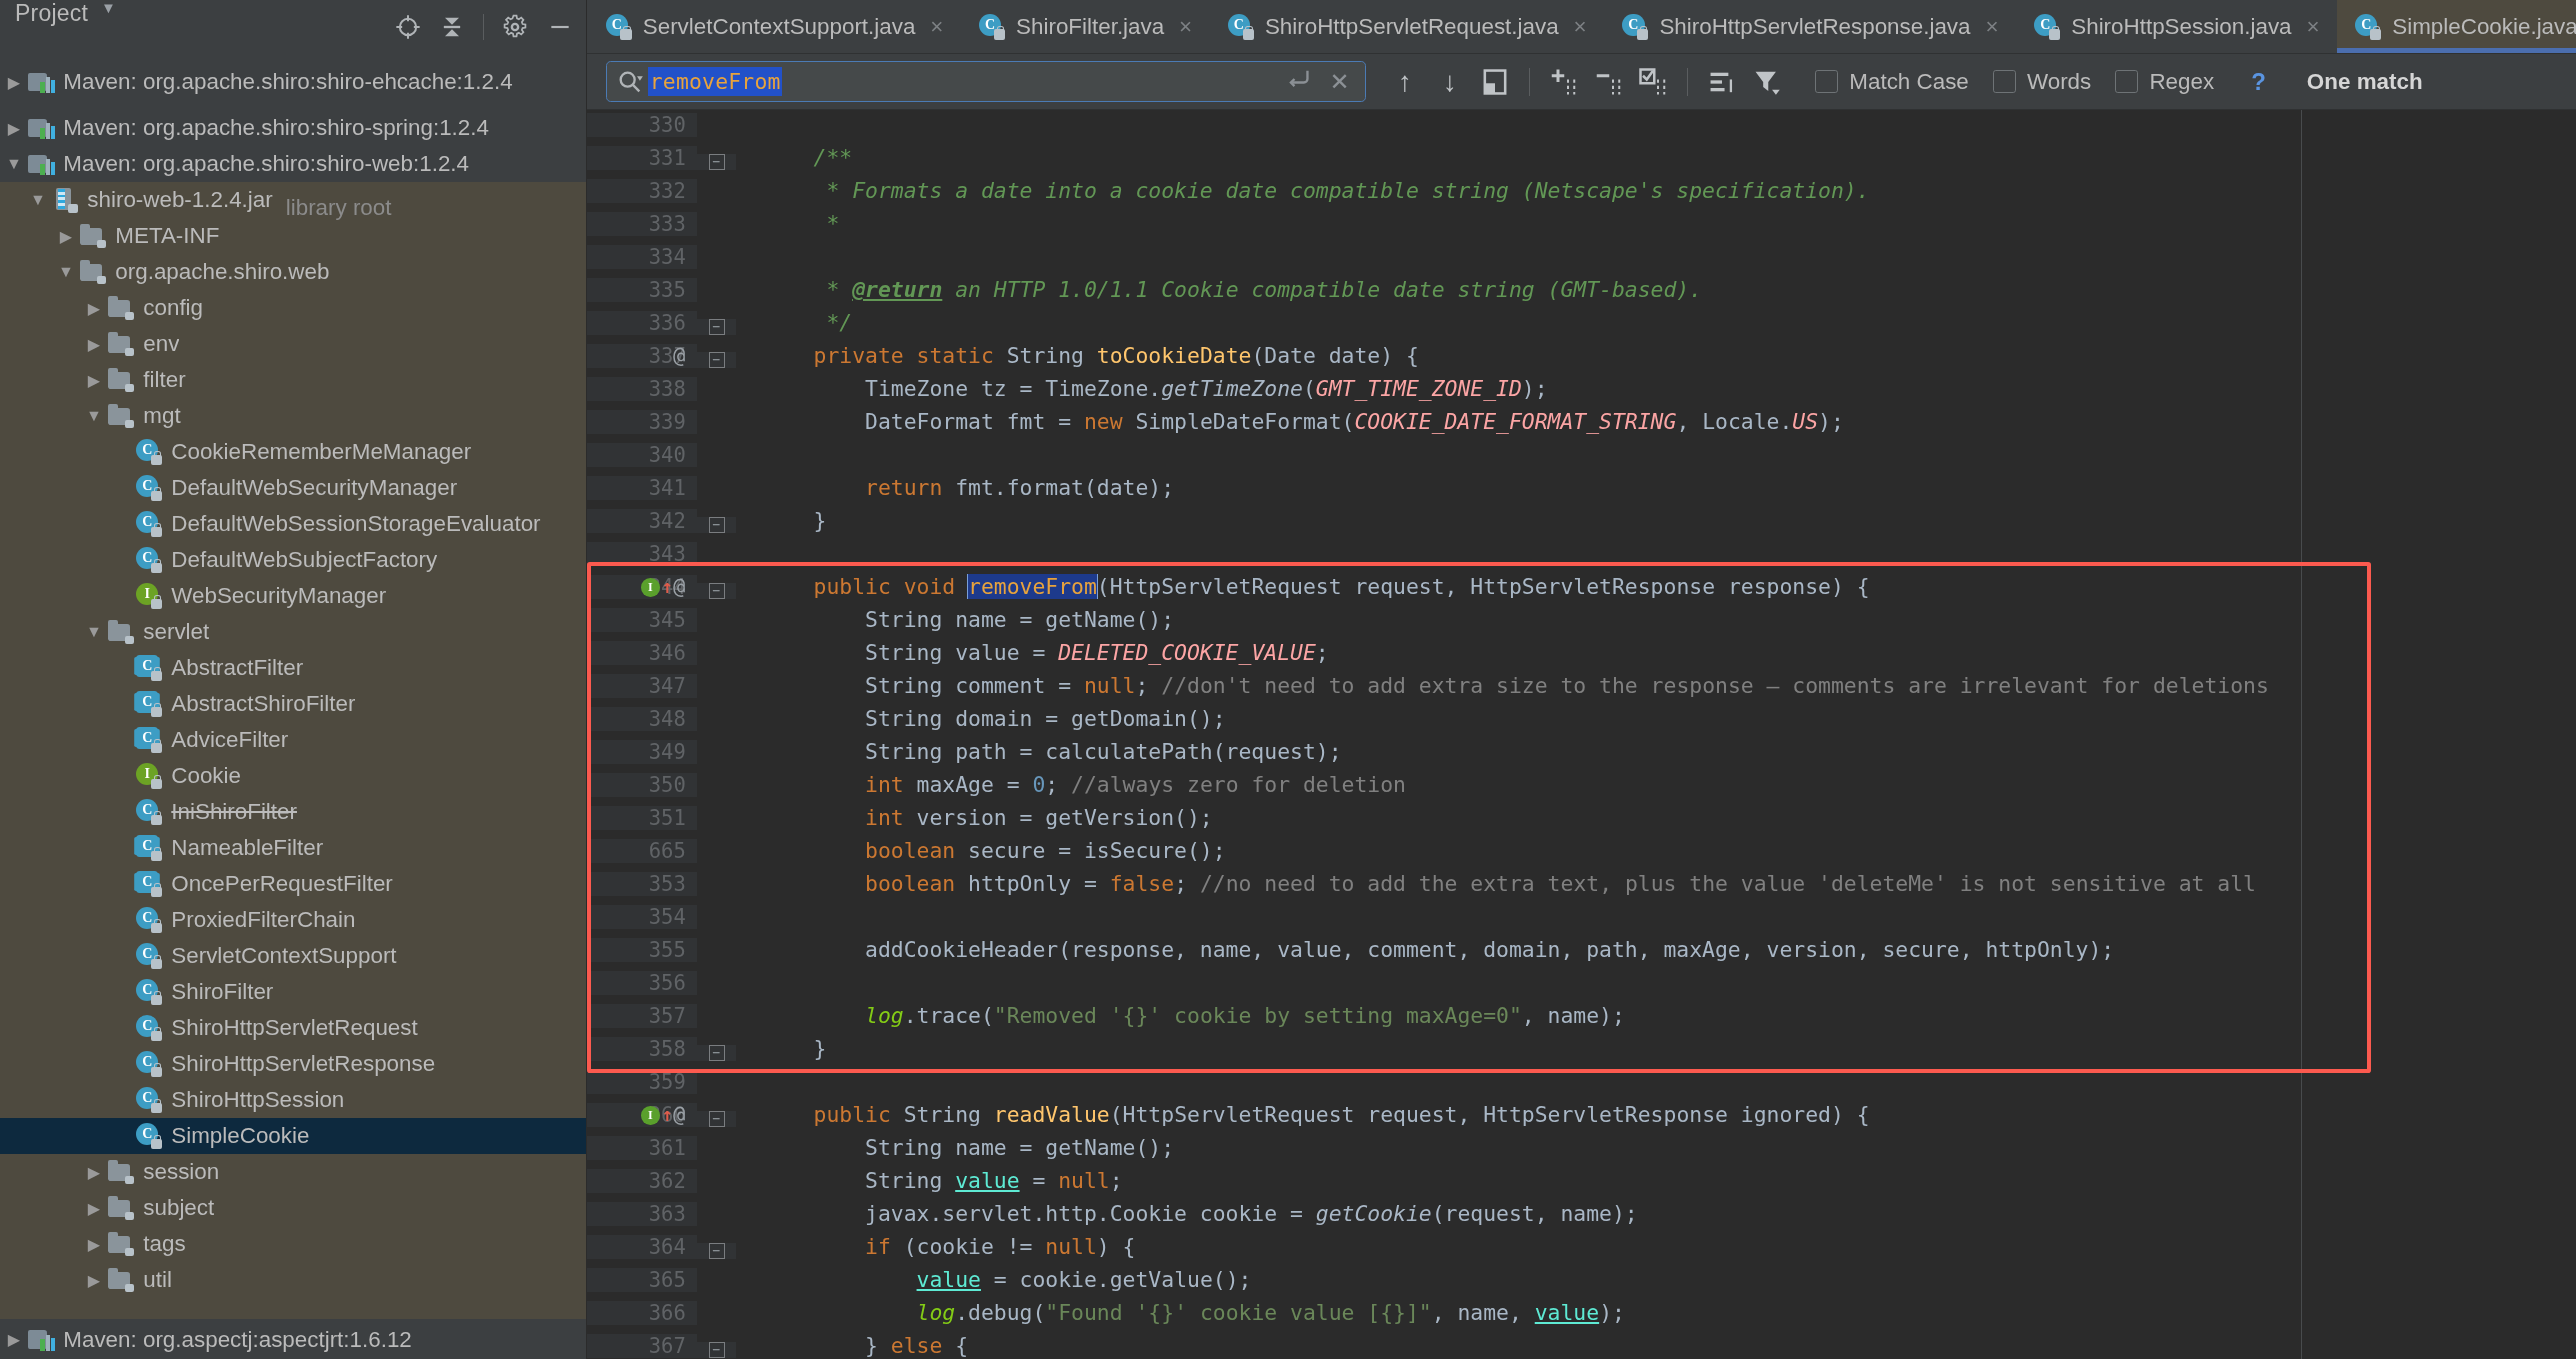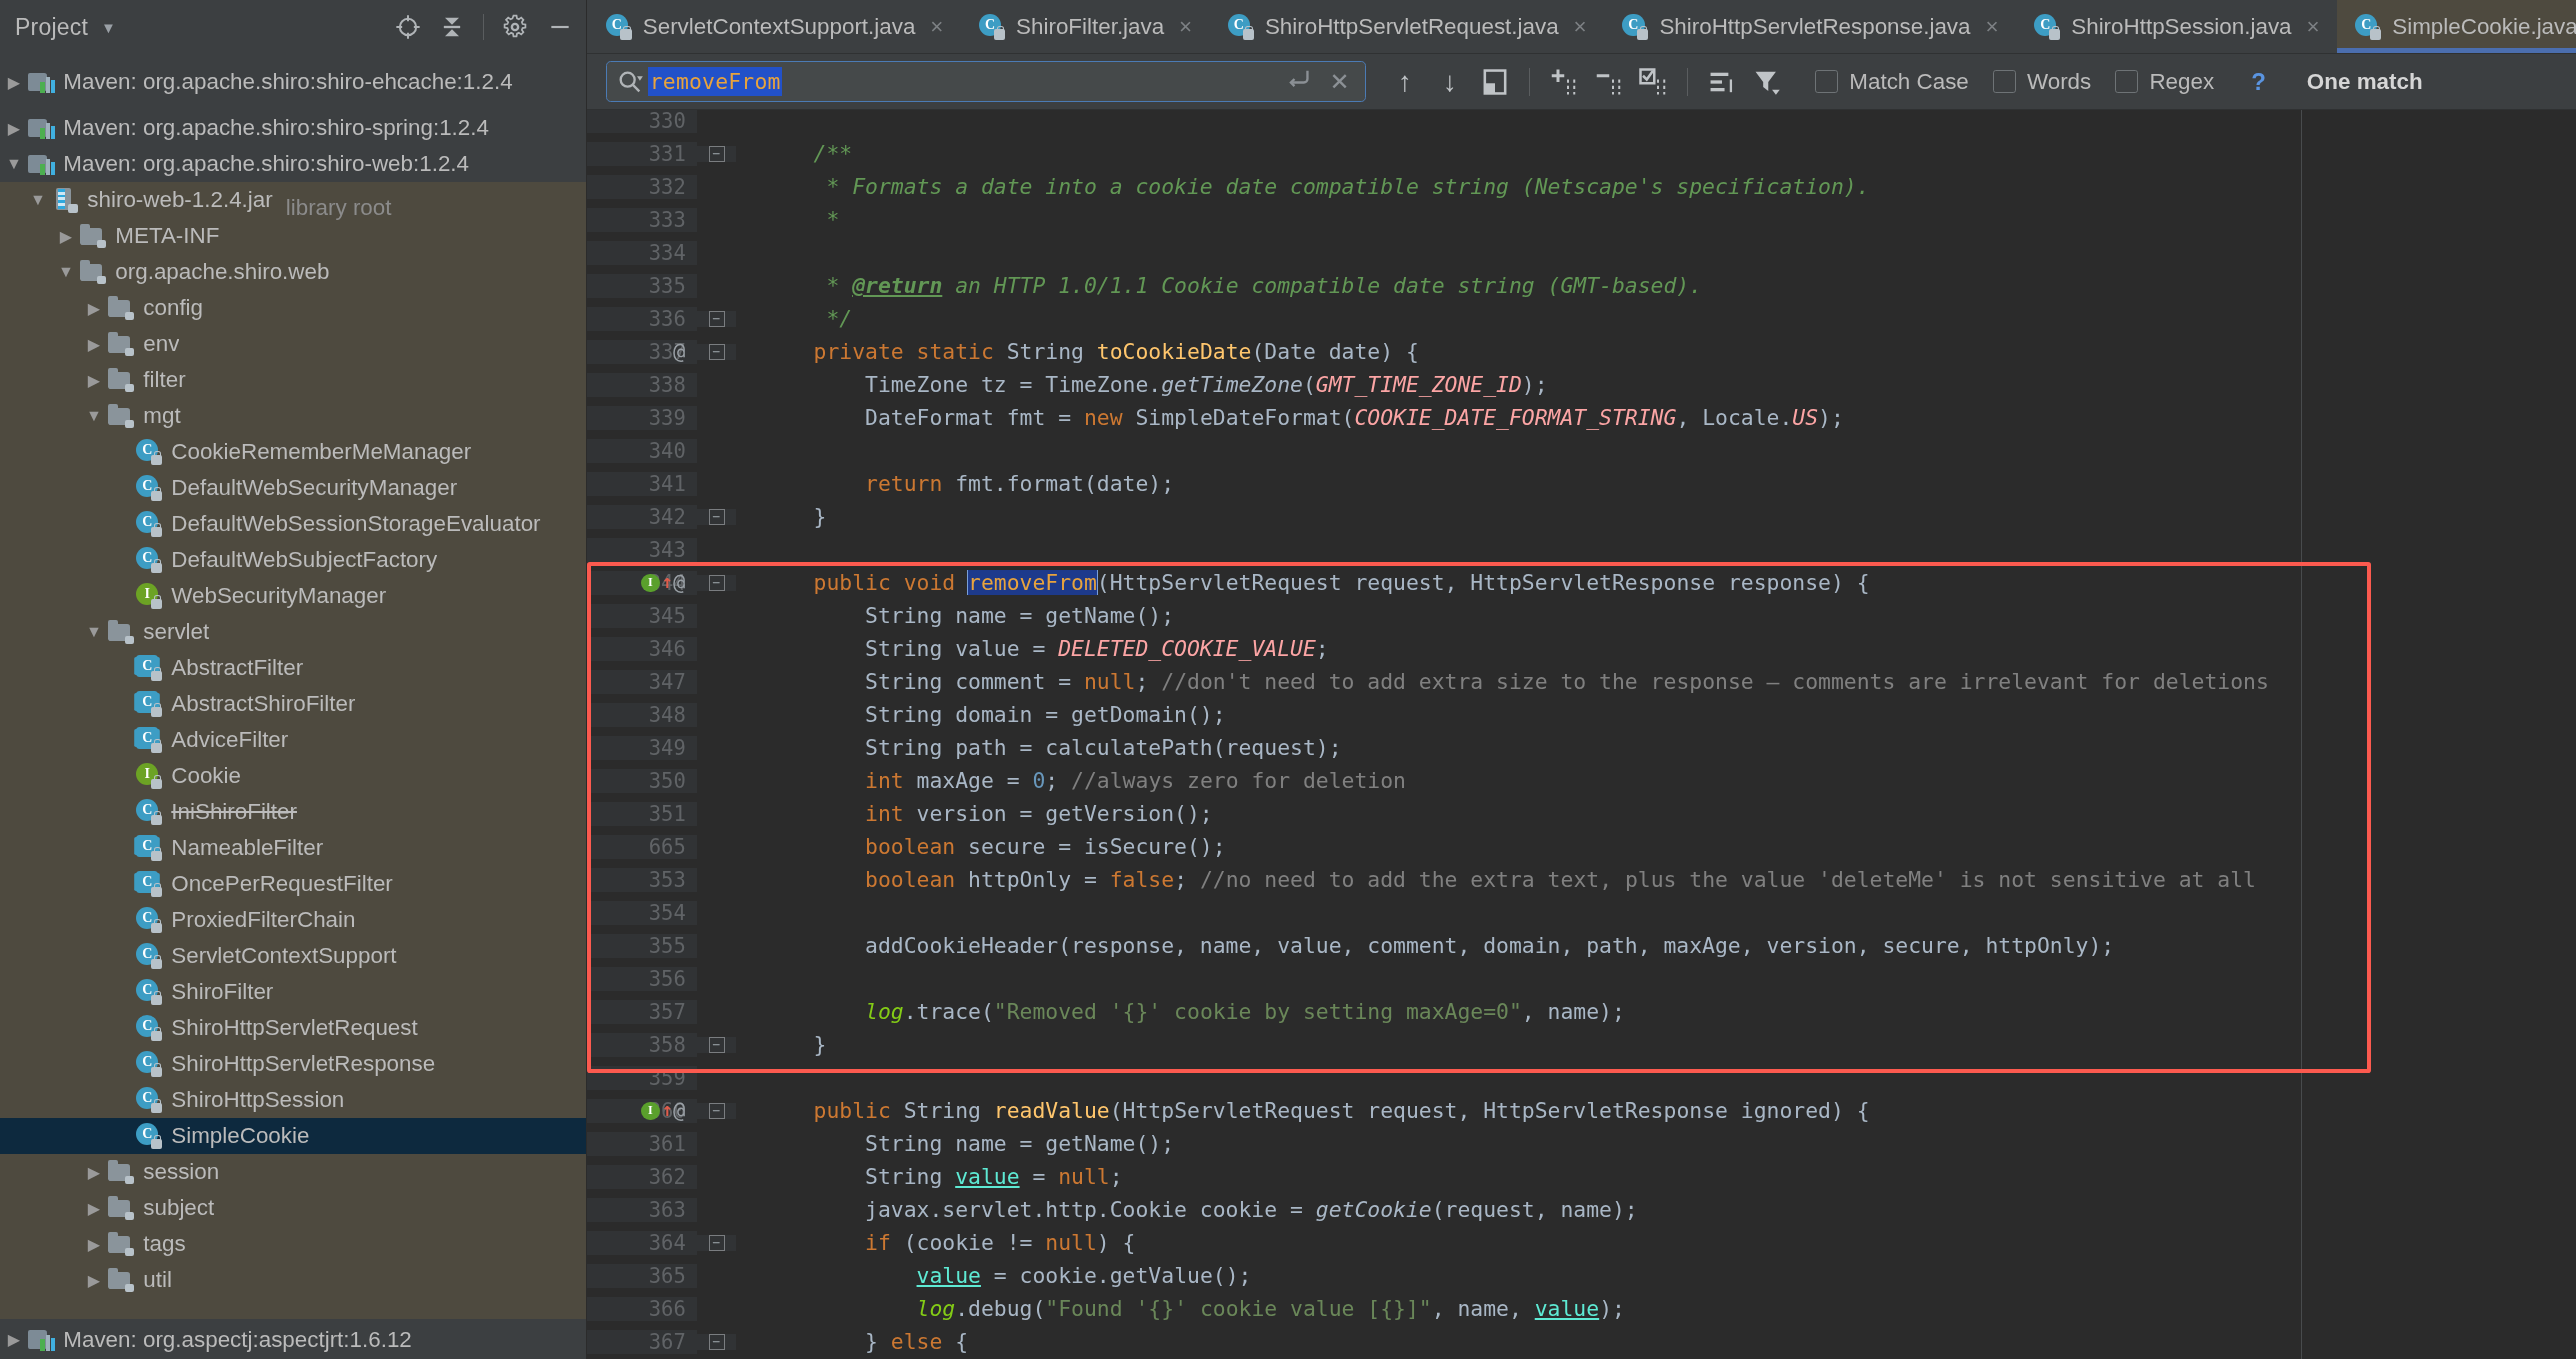--- a/index.html
+++ b/index.html
@@ -11,21 +11,21 @@
   }
   .app { position: relative; width: 2576px; height: 1360px; display: flex; flex-direction: column; }
 
   
   .topstrip { display: flex; height: 54px; flex: 0 0 54px; }
 
   
   .proj-header {
     width: 587px; flex: 0 0 587px;
     background: #3c3f41;
-    display: flex; align-items: center;
+    display: flex; 
     padding: 0 13px 0 15px;
     border-right: 0.9px solid #2b2b2b;
     position: relative;
   }
   .proj-title { color: #bbbbbb; font-size: 23px; letter-spacing: 0.2px; }
   .proj-caret { margin-left: 13px; color: #9aa0a6; font-size: 15px; line-height: 1; }
   .proj-tools { margin-left: auto; display: flex; align-items: center; gap: 18.6px; }
   .ico { display: inline-flex; align-items: center; justify-content: center; }
   .vsep { width: 0.9px; height: 26px; background: #5a5d5f; }
 
@@ -170,21 +170,21 @@
     background:#8a949b; border-radius: 0 2.8px 2.8px 2.8px;
   }
   .fld-ico .tabtop { position:absolute; left:0; top:0; width:10.2px; height:4.7px; background:#8a949b; border-radius:1.9px 1.9px 0 0; }
   .fld-ico .lock3 { position:absolute; right:0; bottom:0; width:9.3px; height:8.4px; background:#b8c2c9; border-radius:1.9px; }
 
   .tree-bottom-row { background: #3c3f41; }
 
   
   .editor { flex: 1; background: #2b2b2b; position: relative; overflow: hidden; }
   .code-area { position: relative; font-family: "DejaVu Sans Mono", monospace; font-size: 21.4px; }
-  .cline { display: flex; height: 33px; align-items: center; white-space: pre; }
+  .cline { display: flex; height: 33px; align-items: flex-end; white-space: pre; }
   .gutter {
     width: 110px; flex: 0 0 110px; position: relative;
     display: flex; align-items: center; justify-content: flex-end;
     padding-right: 11.2px; color: #606366; font-size: 20.5px;
     background: #313335;
   }
   .gmark { position: absolute; display: flex; align-items: center; gap: 1.9px; }
   .gmark.impl { left: 54px; }
   .gmark.at { left: 86px; color: #9aa0a6; font-size: 20.5px; }
   .impl-disc {

